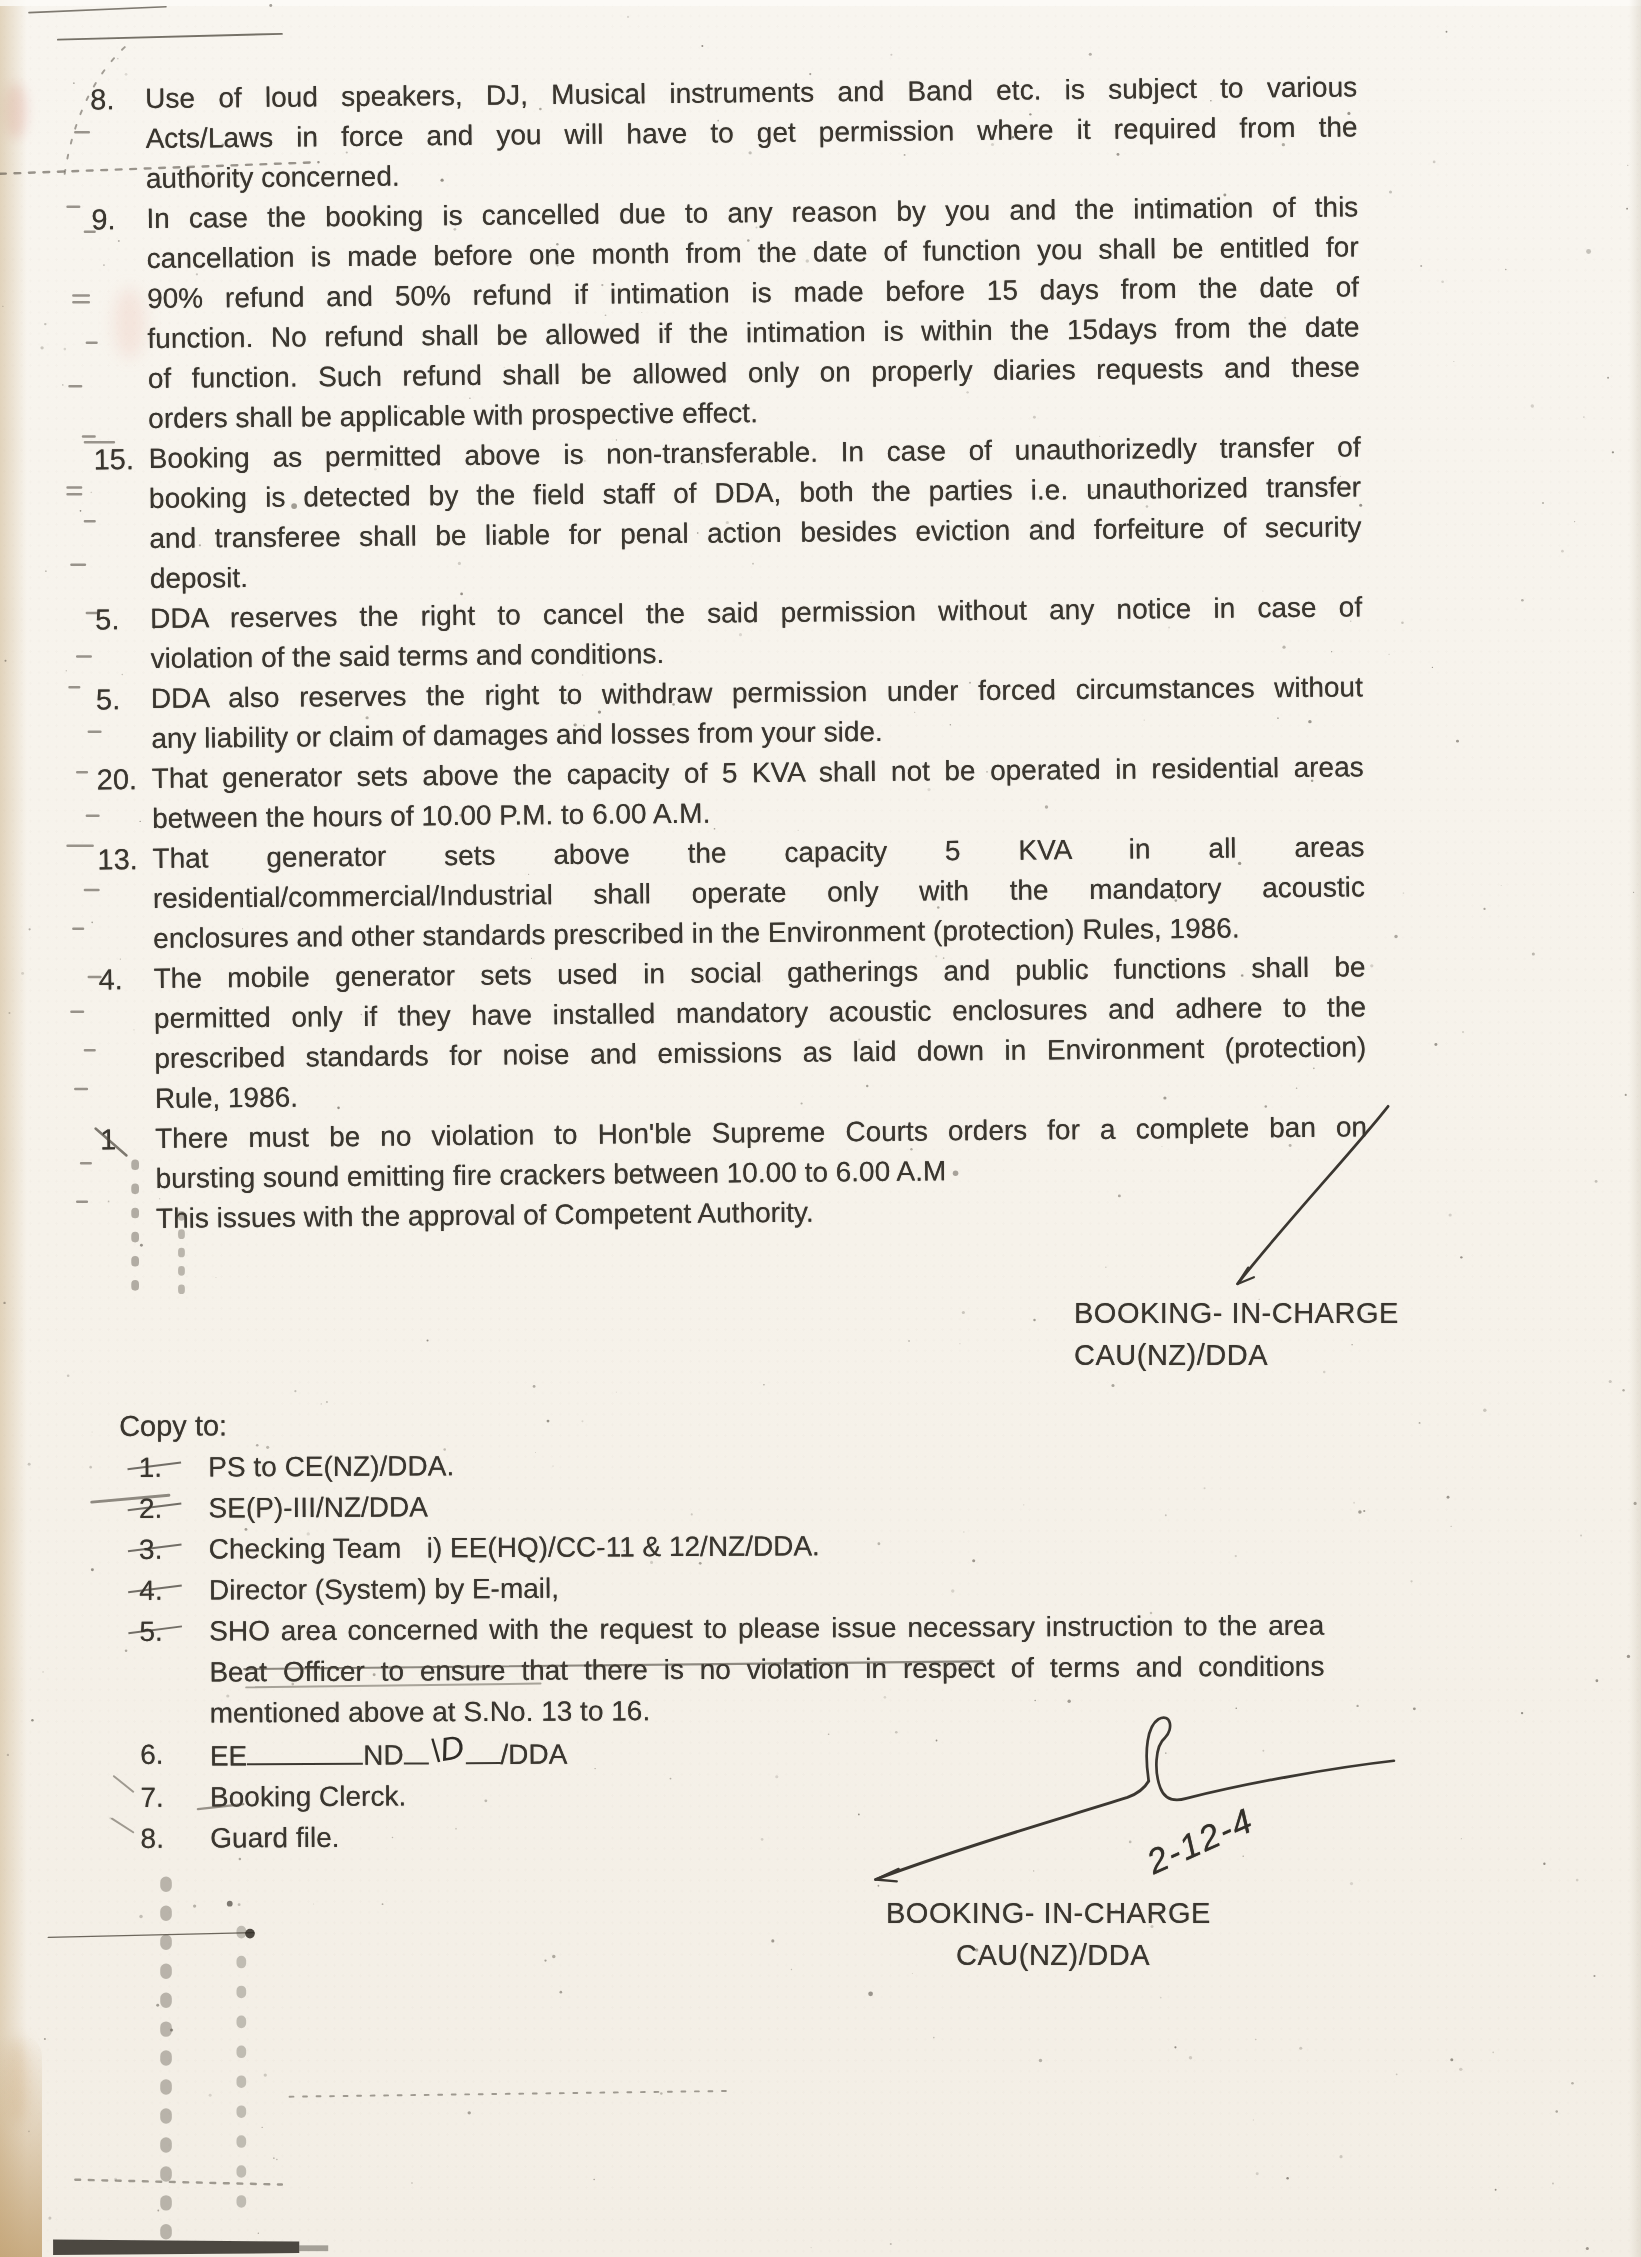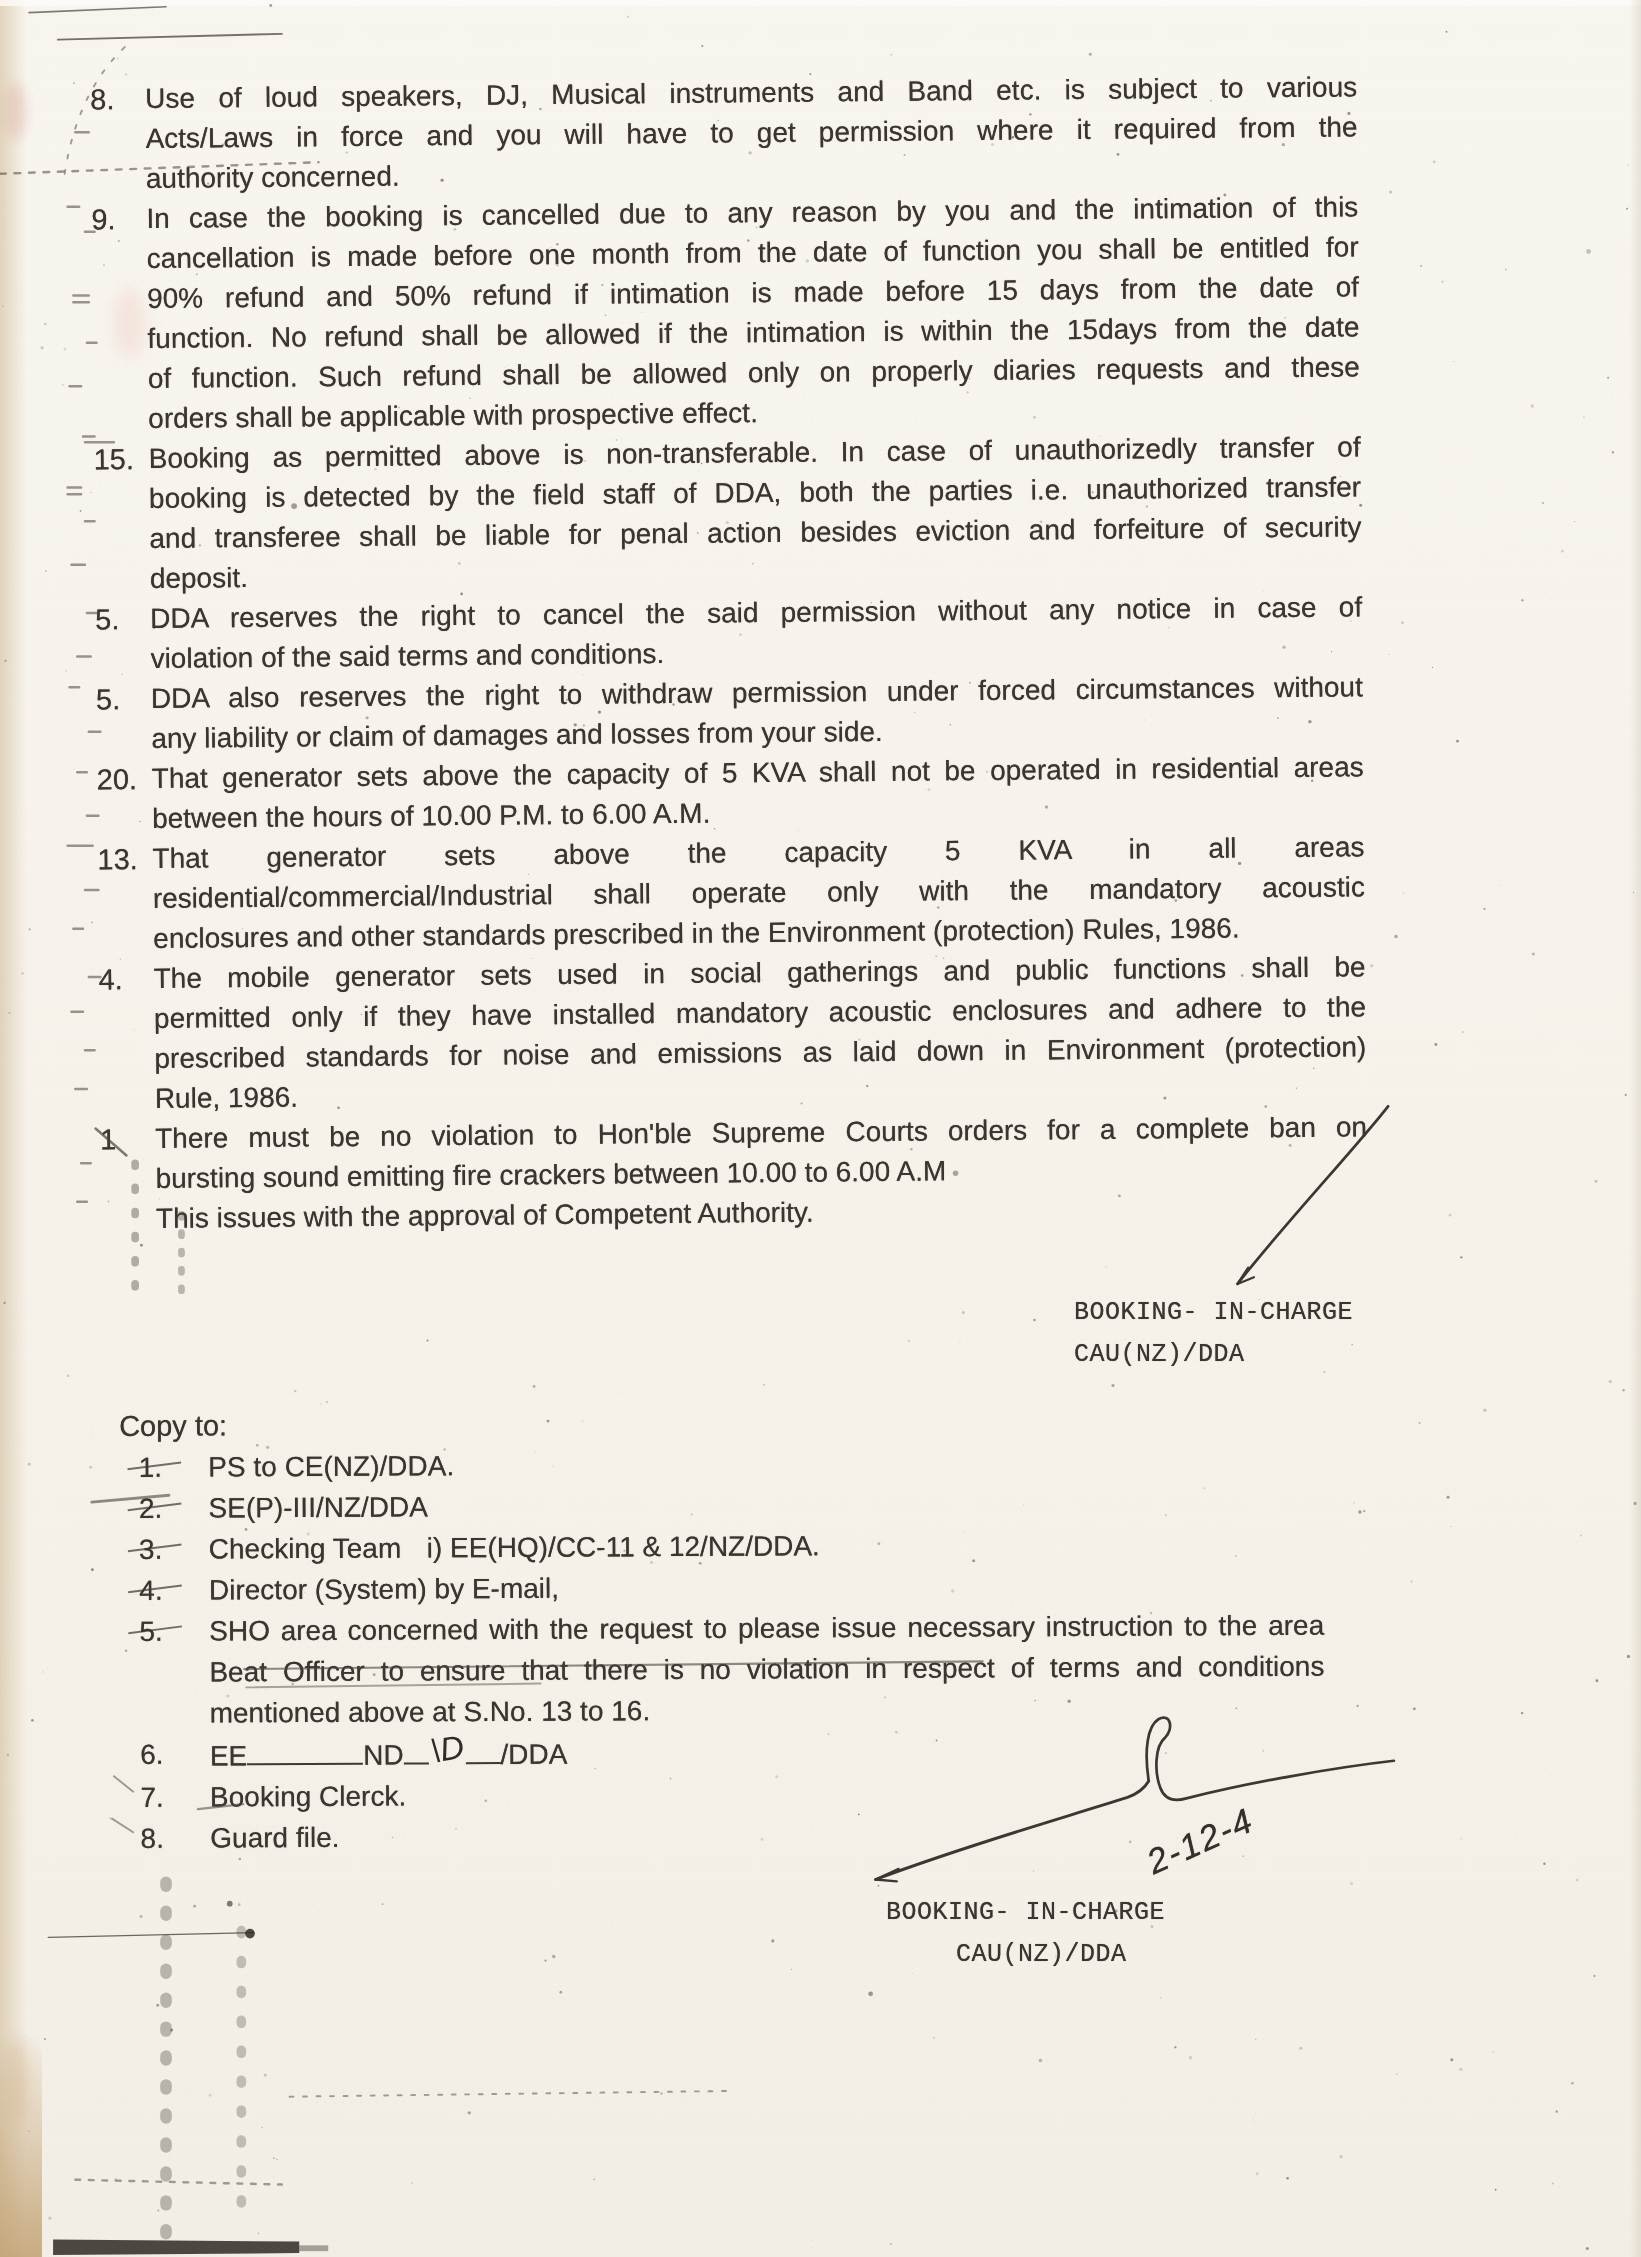--- a/index.html
+++ b/index.html
@@ -26,21 +26,21 @@
     position:absolute;left:-55px;top:0;width:52px;
     font-size:29px;line-height:40px;text-shadow:0 0 0.7px rgba(45,42,36,.8);
   }
   .tl{
     height:40px;line-height:40px;font-size:28px;
     text-shadow:0 0 0.7px rgba(45,42,36,.8);white-space:normal;
   }
   .tl.j{text-align:justify;text-align-last:justify;}
 
   
-  .sigblock{position:absolute;z-index:2;font-size:25px;line-height:42px;letter-spacing:0.5px;font-family:Liberation Mono, monospace;}
+  .sigblock{position:absolute;z-index:2;font-size:29px;line-height:42px;letter-spacing:0.5px;}
   #sig-top{left:1074px;top:1292px;}
   #sig-bottom{left:886px;top:1892px;}
   #sig-bottom .l2{padding-left:70px;}
   .hand-date{
     position:absolute;left:1144px;top:1821px;z-index:3;
     font-size:35px;font-style:italic;transform:rotate(-24deg);
     color:#33302a;letter-spacing:1.9px;
   }
 
   

